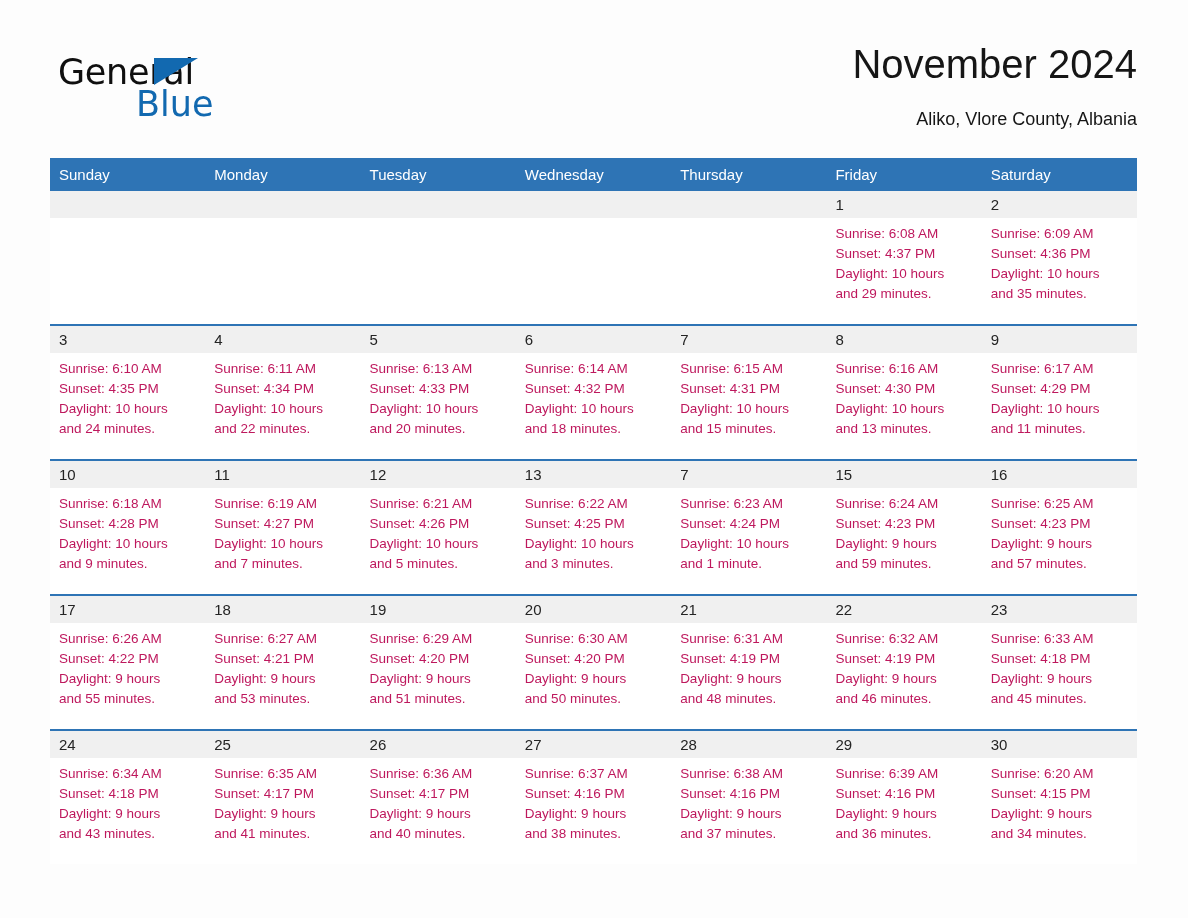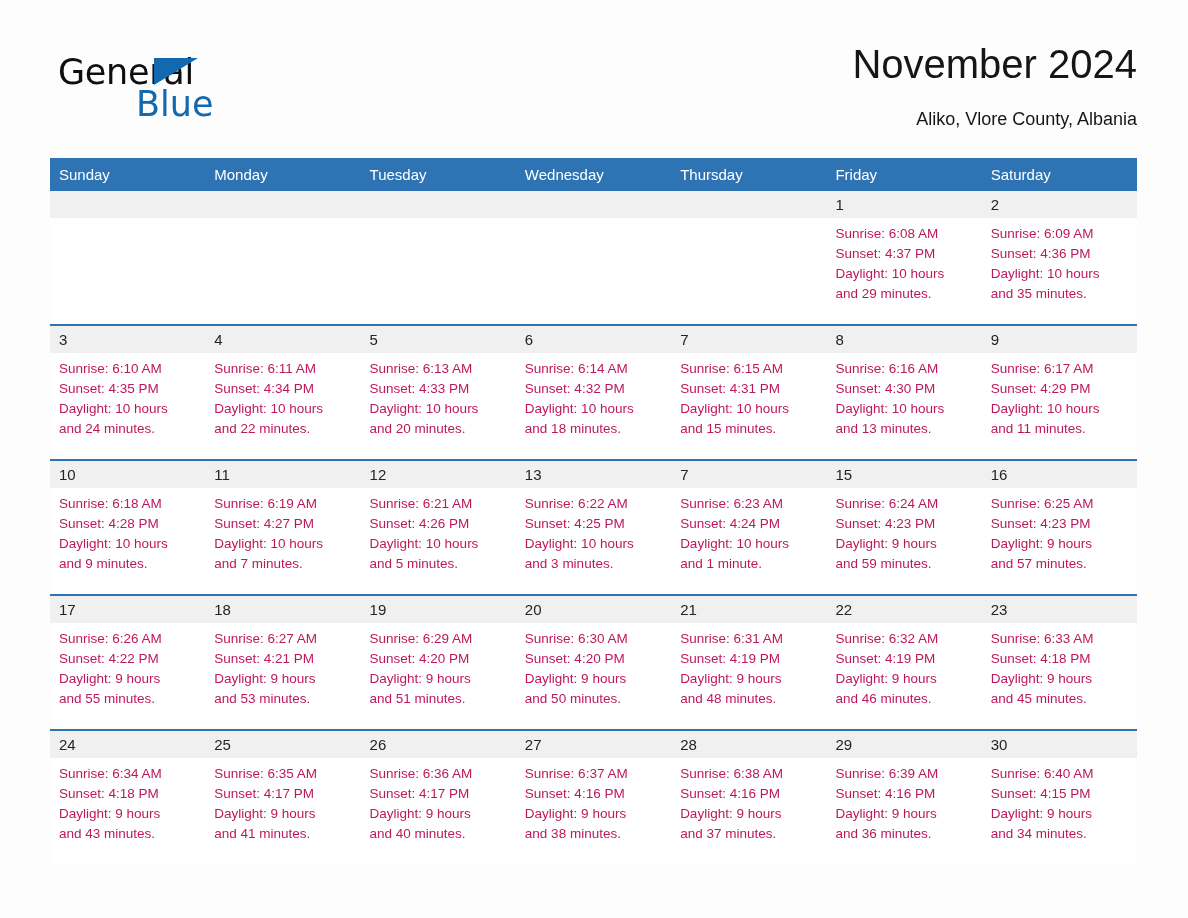--- a/index.html
+++ b/index.html
@@ -493,21 +493,21 @@
           <div class="info">
             <div>Sunrise: 6:39 AM</div>
             <div>Sunset: 4:16 PM</div>
             <div>Daylight: 9 hours</div>
             <div>and 36 minutes.</div>
           </div>
         </td>
         <td>
           <div class="daynum">30</div>
           <div class="info">
-            <div>Sunrise: 6:40 AM</div>
+            <div>Sunrise: 6:20 AM</div>
             <div>Sunset: 4:15 PM</div>
             <div>Daylight: 9 hours</div>
             <div>and 34 minutes.</div>
           </div>
         </td>
       </tr>
 
     </tbody>
   </table>
 

